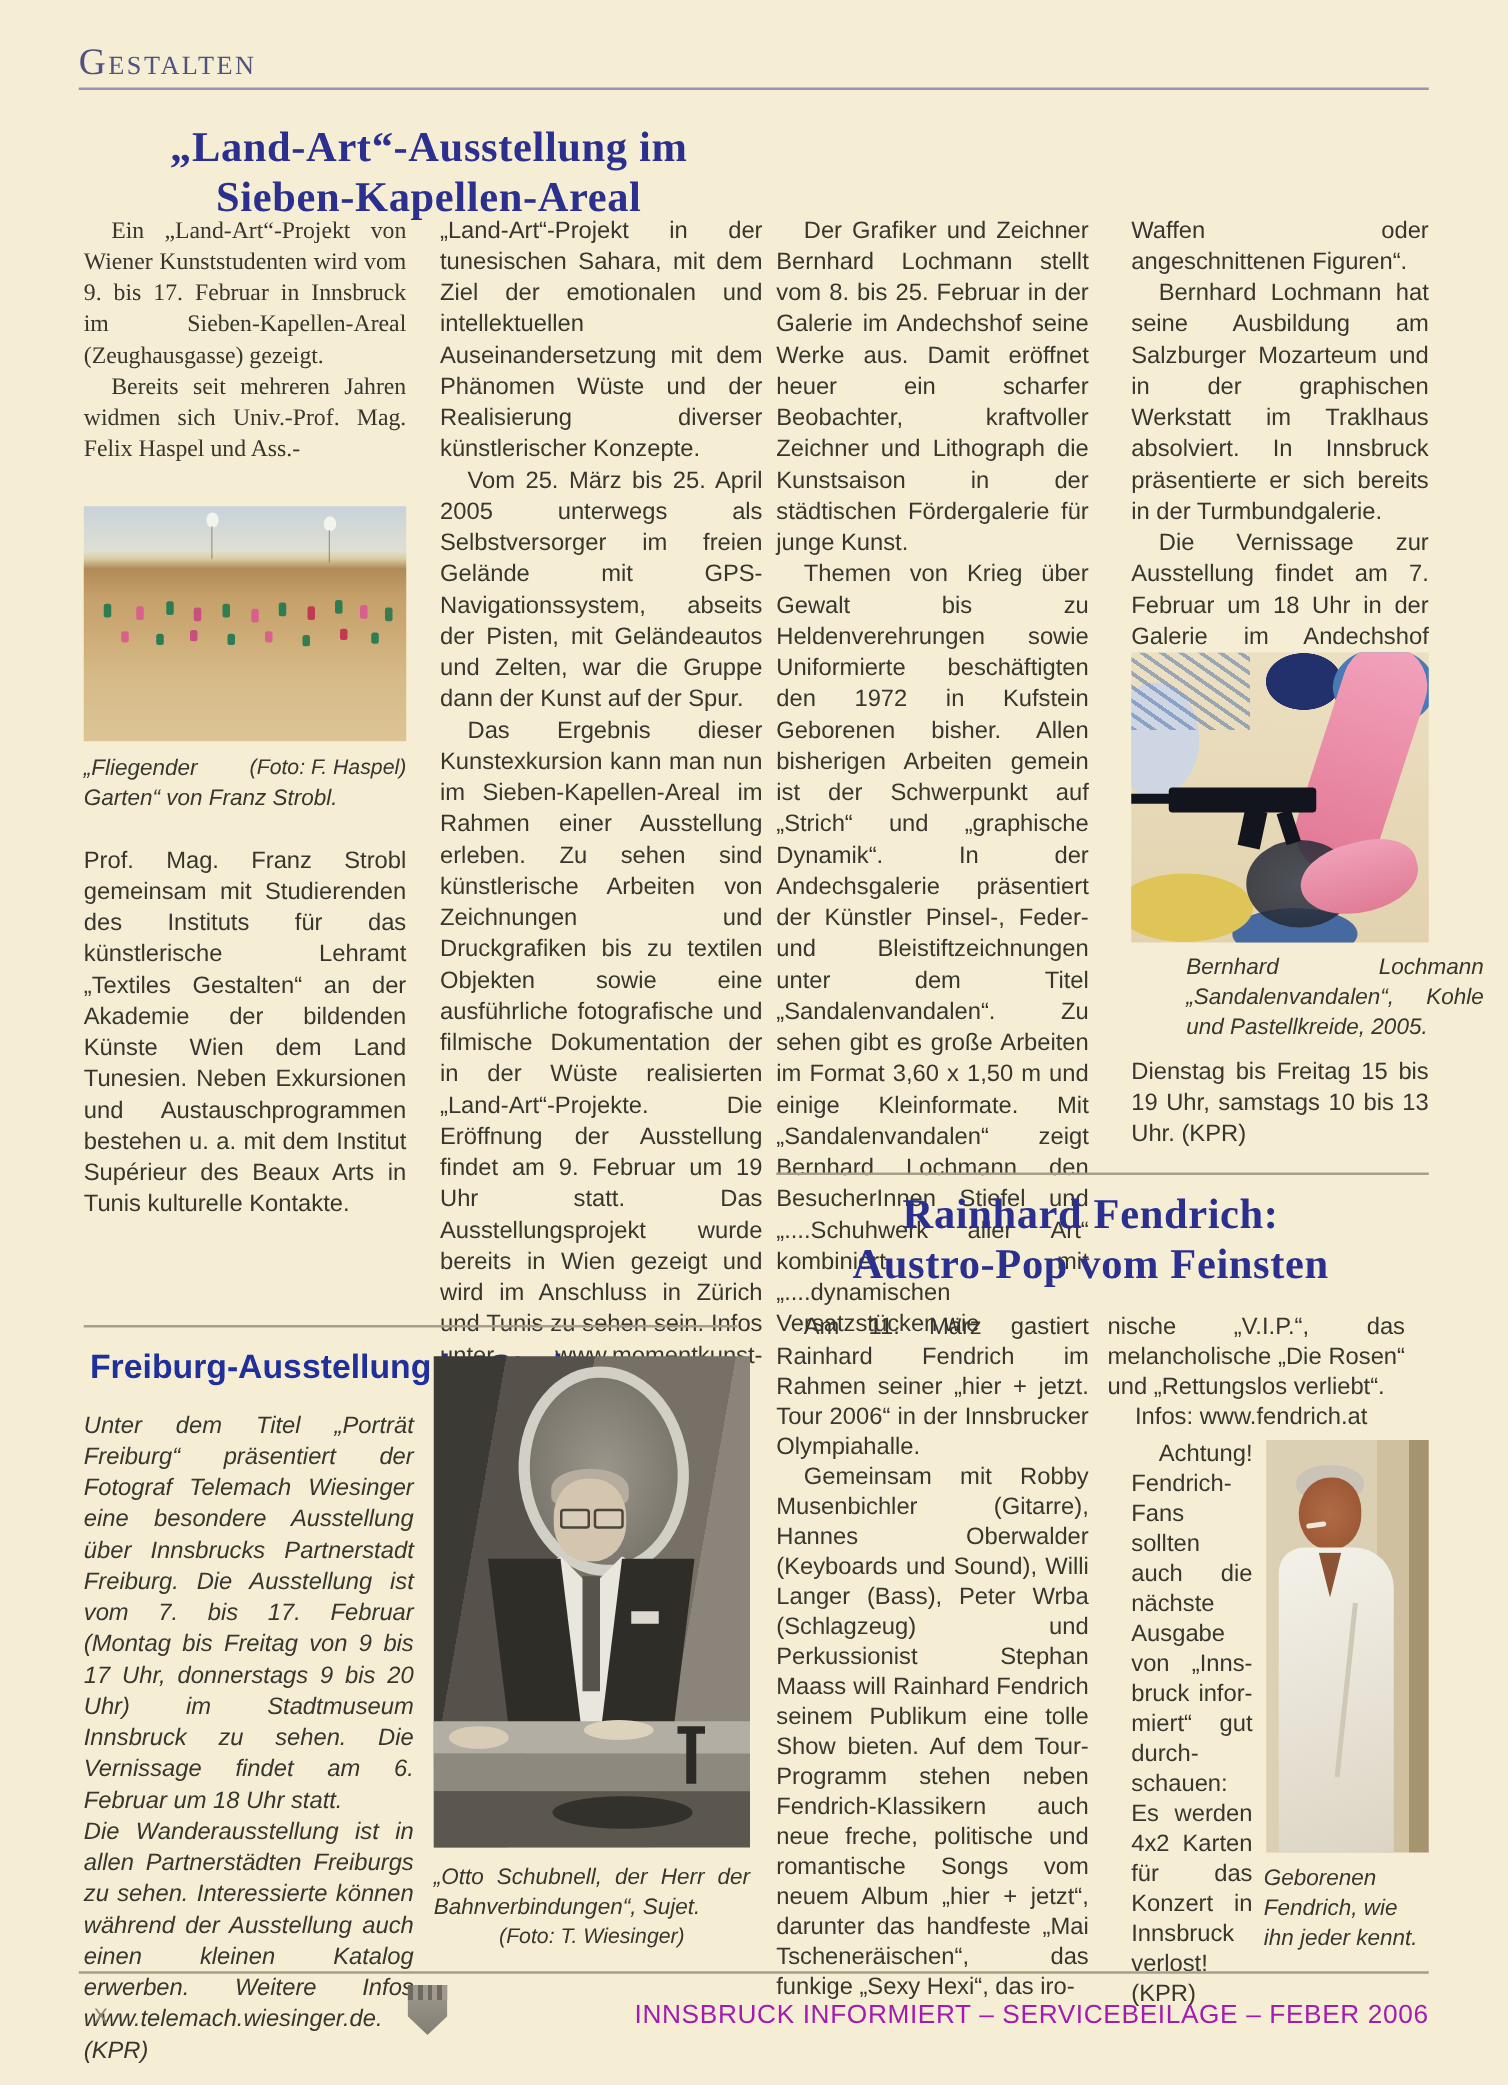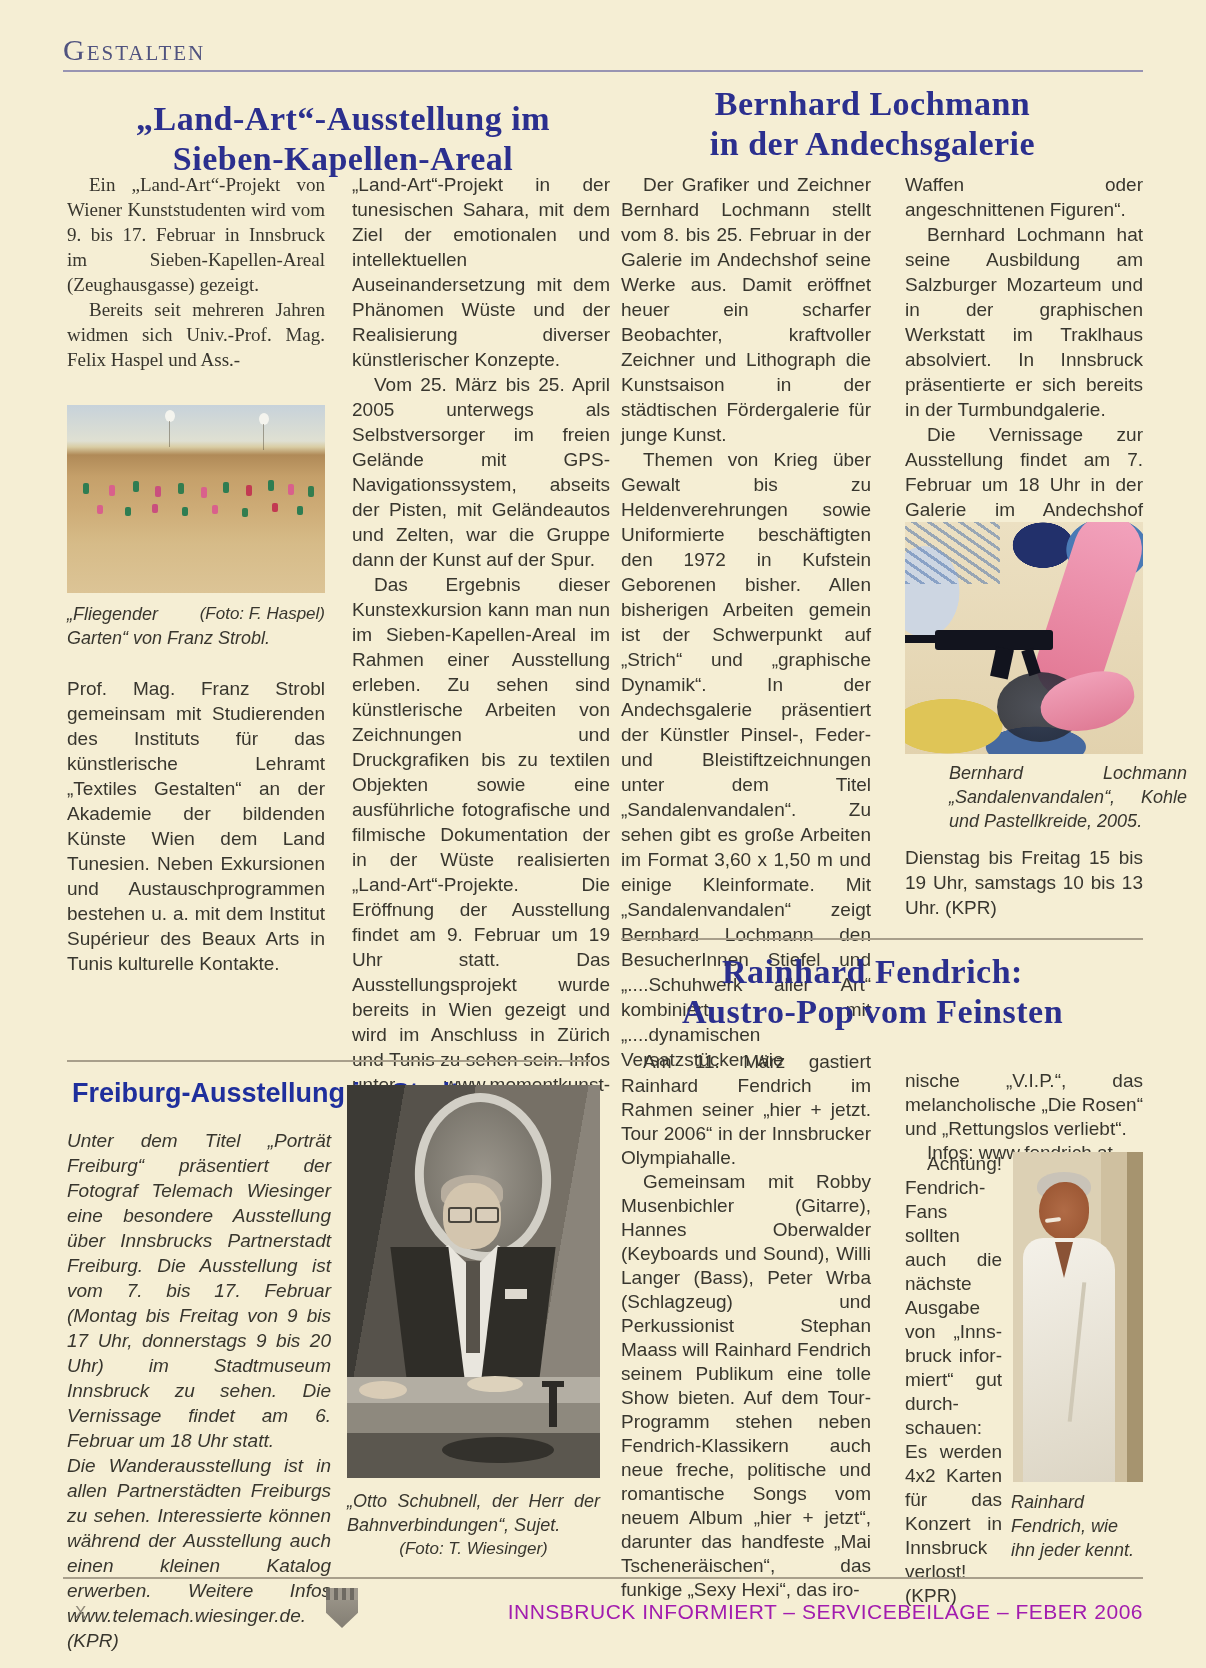--- a/index.html
+++ b/index.html
@@ -149,24 +149,20 @@
   </div>
 
   <div class="abs bt" style="left:352px;top:172px;width:258px;">
     <p>„Land-Art“-Projekt in der tunesischen Sahara, mit dem Ziel der emotionalen und intellektuellen Auseinandersetzung mit dem Phänomen Wüste und der Realisierung diverser künstlerischer Konzepte.</p>
     <p class="ind">Vom 25. März bis 25. April 2005 unterwegs als Selbstversorger im freien Gelände mit GPS-Navigationssystem, abseits der Pisten, mit Geländeautos und Zelten, war die Gruppe dann der Kunst auf der Spur.</p>
     <p class="ind">Das Ergebnis dieser Kunstexkursion kann man nun im Sieben-Kapellen-Areal im Rahmen einer Ausstellung erleben. Zu sehen sind künstlerische Arbeiten von Zeichnungen und Druckgrafiken bis zu textilen Objekten sowie eine ausführliche fotografische und filmische Dokumentation der in der Wüste realisierten „Land-Art“-Projekte. Die Eröffnung der Ausstellung findet am 9. Februar um 19 Uhr statt. Das Ausstellungsprojekt wurde bereits in Wien gezeigt und wird im Anschluss in Zürich und Tunis zu sehen sein. Infos unter www.momentkunst-sahara.at. (KPR)</p>
   </div>
 
   <div class="abs drule" style="left:67px;top:1060px;width:523px;"></div>
 
-  <h1 class="abs serif-title" style="left:605px;top:84px;width:535px;margin:0;">
-    <span>Bernhard Lochmann</span><br>
-    <span>in der Andechsgalerie</span>
-  </h1>
 
   <div class="abs bt" style="left:621px;top:172px;width:250px;">
     <p class="ind">Der Grafiker und Zeichner Bernhard Lochmann stellt vom 8. bis 25. Februar in der Galerie im Andechshof seine Werke aus. Damit eröffnet heuer ein scharfer Beobachter, kraftvoller Zeichner und Lithograph die Kunstsaison in der städtischen Fördergalerie für junge Kunst.</p>
     <p class="ind">Themen von Krieg über Gewalt bis zu Heldenverehrungen sowie Uniformierte beschäftigten den 1972 in Kufstein Geborenen bisher. Allen bisherigen Arbeiten gemein ist der Schwerpunkt auf „Strich“ und „graphische Dynamik“. In der Andechsgalerie präsentiert der Künstler Pinsel-, Feder- und Bleistiftzeichnungen unter dem Titel „Sandalenvandalen“. Zu sehen gibt es große Arbeiten im Format 3,60 x 1,50 m und einige Kleinformate. Mit „Sandalenvandalen“ zeigt Bernhard Lochmann den BesucherInnen Stiefel und „....Schuhwerk aller Art“ kombiniert mit „....dynamischen Versatzstücken wie</p>
   </div>
 
   <div class="abs bt" style="left:905px;top:172px;width:238px;">
     <p>Waffen oder angeschnittenen Figuren“.</p>
     <p class="ind">Bernhard Lochmann hat seine Ausbildung am Salzburger Mozarteum und in der graphischen Werkstatt im Traklhaus absolviert. In Innsbruck präsentierte er sich bereits in der Turmbundgalerie.</p>
     <p class="ind">Die Vernissage zur Ausstellung findet am 7. Februar um 18 Uhr in der Galerie im Andechshof (Innrain 1) statt. Öffnungszeiten bis 25. Februar:</p>
@@ -225,39 +221,39 @@
   <h1 class="abs serif-title" style="left:605px;top:952px;width:535px;margin:0;">
     <span>Rainhard Fendrich:</span><br>
     <span>Austro-Pop vom Feinsten</span>
   </h1>
 
   <div class="abs bt fend" style="left:621px;top:1050px;width:250px;">
     <p class="ind">Am 11. März gastiert Rainhard Fendrich im Rahmen seiner „hier + jetzt. Tour 2006“ in der Innsbrucker Olympiahalle.</p>
     <p class="ind">Gemeinsam mit Robby Musenbichler (Gitarre), Hannes Oberwalder (Keyboards und Sound), Willi Langer (Bass), Peter Wrba (Schlagzeug) und Perkussionist Stephan Maass will Rainhard Fendrich seinem Publikum eine tolle Show bieten. Auf dem Tour-Programm stehen neben Fendrich-Klassikern auch neue freche, politische und romantische Songs vom neuem Album „hier + jetzt“, darunter das handfeste „Mai Tscheneräischen“, das funkige „Sexy Hexi“, das iro-</p>
   </div>
 
-  <div class="abs bt fend" style="left:905px;top:1050px;width:238px;margin-top:19px;">
+  <div class="abs bt fend" style="left:886px;top:1050px;width:238px;">
     <p>nische „V.I.P.“, das melancholische „Die Rosen“ und „Rettungslos verliebt“.</p>
     <p class="ind">Infos: www.fendrich.at</p>
   </div>
 
   <div class="abs bt fend narrowcol" style="left:905px;top:1152px;width:97px;">
     <p class="ind">Achtung! Fendrich-Fans sollten auch die nächste Ausgabe von „Inns­bruck infor­miert“ gut durch­schauen: Es werden 4x2 Karten für das Konzert in Inns­bruck ver­lost! (KPR)</p>
   </div>
 
   <div class="abs photo fphoto" style="left:1013px;top:1152px;width:130px;height:330px;">
     <span class="f-hair"></span>
     <span class="f-head"></span>
     <span class="f-smile"></span>
     <span class="f-suit"></span>
     <span class="f-chest"></span>
     <span class="f-arm"></span>
   </div>
   <div class="abs" style="left:1011px;top:1490px;width:132px;">
-    <p class="caption" style="text-align:left;">Rainhard Fendrich, wie ihn jeder kennt.</p>
+    <p class="caption" style="text-align:left;">Geborenen Fendrich, wie ihn jeder kennt.</p>
   </div>
 
   <div class="abs drule" style="left:63px;top:1577px;width:1080px;"></div>
   <div class="abs page-marker" style="left:75px;top:1603px;">X</div>
   <div class="abs crest" style="left:326px;top:1588px;"></div>
   <div class="abs footer-text" style="right:63px;top:1600px;">INNSBRUCK INFORMIERT – SERVICEBEILAGE – FEBER 2006</div>
 
 </div>
 
 </body></html>

